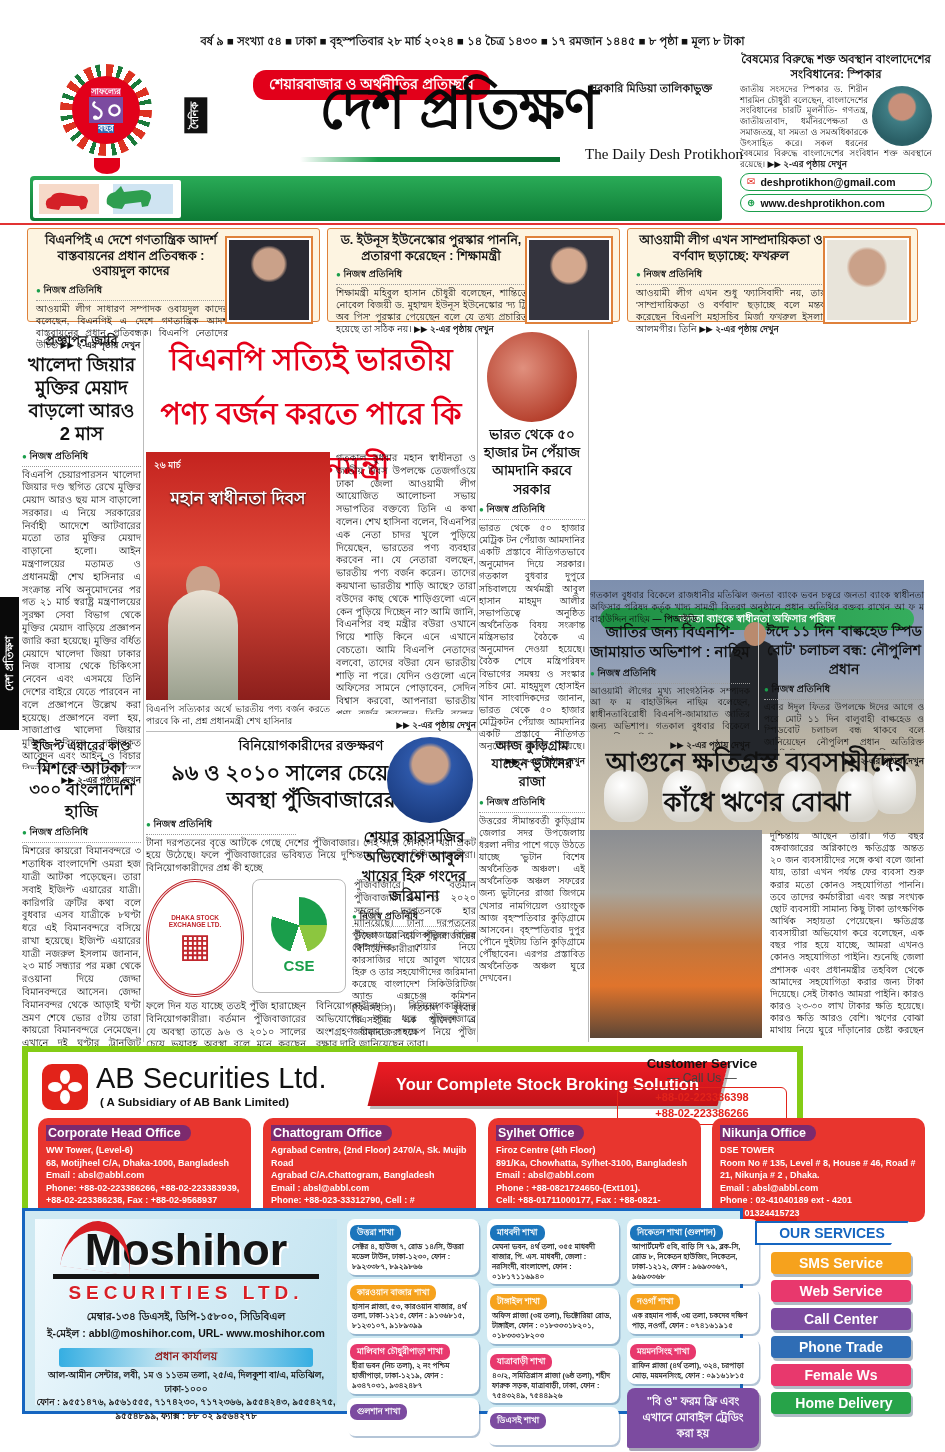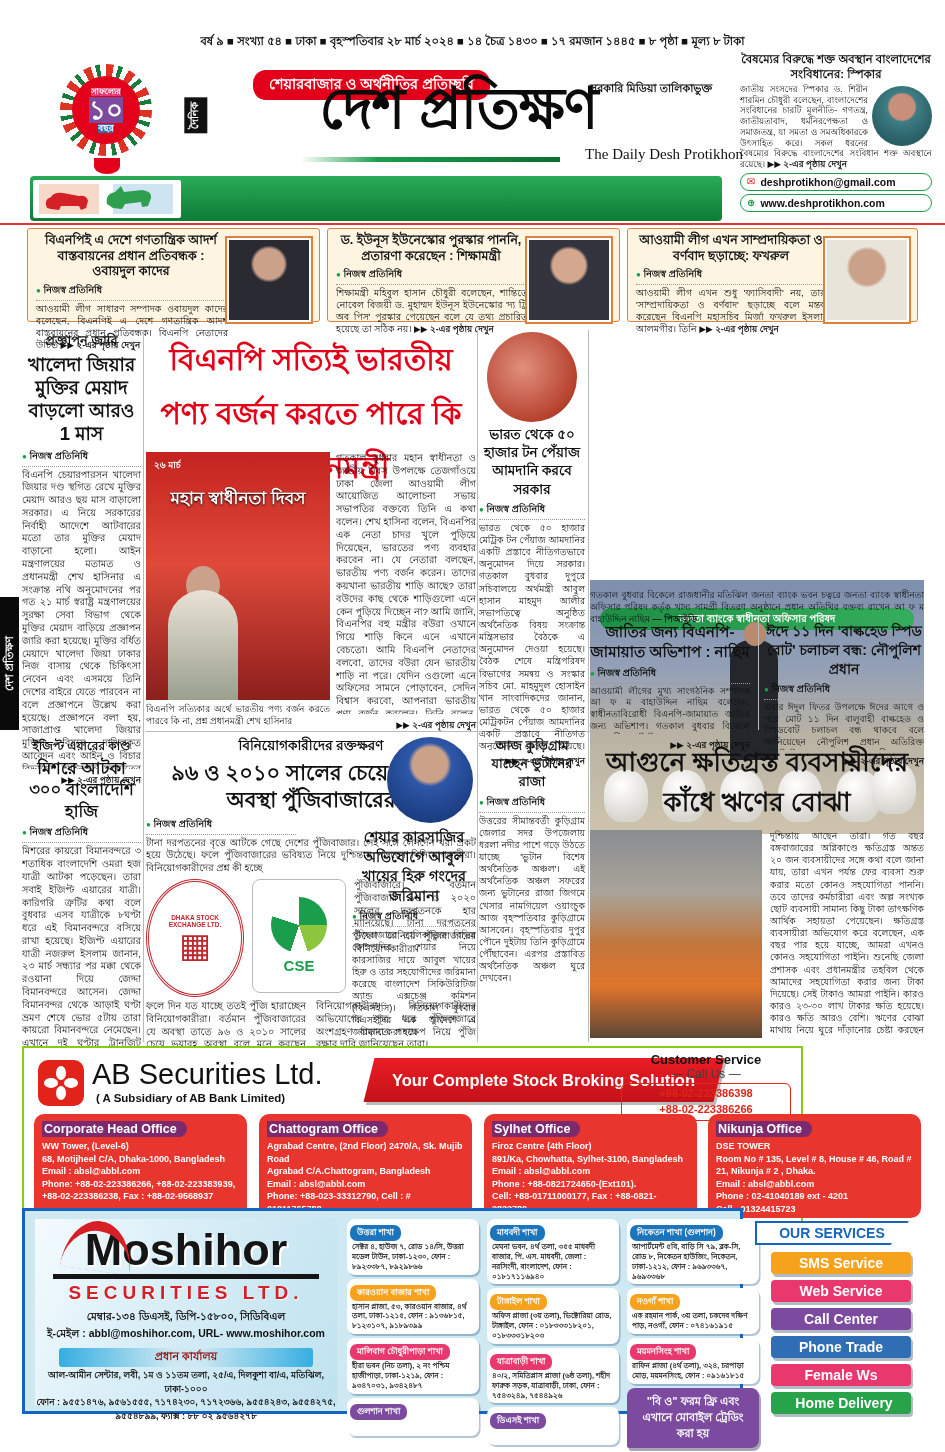--- a/index.html
+++ b/index.html
@@ -88,21 +88,21 @@
   .dse{width:92px;height:112px;border:3px double #c0262c;border-radius:50%;display:flex;flex-direction:column;
        align-items:center;justify-content:center;color:#c0262c;text-align:center;}
   .dse .ring{font-size:6.5px;font-weight:bold;width:70px;}
   .dse .grid{font-size:34px;line-height:1;}
   .cse{width:92px;height:112px;border:1px solid #bbb;border-radius:8px;background:#fff;
        display:flex;flex-direction:column;align-items:center;justify-content:center;}
   .cse .sw{width:56px;height:56px;border-radius:50%;
            background:conic-gradient(#1a9e4b 0 25%,#8cc63f 25% 45%,#fff 45% 55%,#1a9e4b 55% 80%,#fff 80%);}
   .cse .t{color:#1a9e4b;font-weight:900;font-size:15px;margin-top:4px;}
   
-  .abad{top:1046px;left:22px;width:781px;height:184px;border:2px solid #84cc16;background:#fff;box-sizing:border-box;}
+  .abad{top:1046px;left:22px;width:781px;height:184px;border:6px solid #84cc16;background:#fff;box-sizing:border-box;}
   .ab-logo{position:absolute;top:12px;left:14px;width:46px;height:46px;border-radius:10px;background:#e2231a;}
   .ab-logo svg{position:absolute;inset:6px;}
   .ab-name{position:absolute;top:10px;left:68px;font-size:29px;color:#111;}
   .ab-sub{position:absolute;top:44px;left:72px;font-size:11.5px;font-weight:bold;}
   .ab-banner{position:absolute;top:10px;left:345px;width:350px;height:44px;background:linear-gradient(180deg,#ec1c24,#c21218);
              transform:skewX(-14deg);box-shadow:3px 3px 0 #bbb;display:flex;align-items:center;justify-content:center;}
   .ab-banner span{transform:skewX(14deg);color:#fff;font-weight:bold;font-size:16.5px;}
   .ab-cs{position:absolute;top:4px;right:10px;width:170px;text-align:center;}
   .ab-cs .t1{font-size:13px;font-weight:bold;}
   .ab-cs .t2{color:#404040;font-weight:normal;font-size:12px;}
@@ -226,21 +226,21 @@
 
 <div class="a vr" style="left:143px;top:330px;height:712px;"></div>
 <div class="a vr" style="left:477px;top:330px;height:712px;"></div>
 <div class="a vr" style="left:588px;top:330px;height:712px;"></div>
 <div class="a hr" style="left:146px;top:731px;width:779px;"></div>
 
 <div class="a strip">দেশ প্রতিক্ষণ</div>
 
 <div class="a" style="left:22px;top:331px;width:119px;">
   <p class="kick" style="font-size:13px;margin:0;">প্রজ্ঞাপন জারি</p>
-  <h2 class="c" style="margin:1px 0;font-size:18.5px;line-height:1.25;">খালেদা জিয়ার মুক্তির মেয়াদ বাড়লো আরও 1 মাস</h2>
+  <h2 class="c" style="margin:1px 0;font-size:18.5px;line-height:1.25;">খালেদা জিয়ার মুক্তির মেয়াদ বাড়লো আরও 2 মাস</h2>
   <div class="byl"><span class="dot">●</span> <span>নিজস্ব প্রতিনিধি</span></div>
   <div class="bd of" style="height:300px;">বিএনপি চেয়ারপারসন খালেদা জিয়ার দণ্ড স্থগিত রেখে মুক্তির মেয়াদ আরও ছয় মাস বাড়ালো সরকার। এ নিয়ে সরকারের নির্বাহী আদেশে আটবারের মতো তার মুক্তির মেয়াদ বাড়ানো হলো। আইন মন্ত্রণালয়ের মতামত ও প্রধানমন্ত্রী শেখ হাসিনার এ সংক্রান্ত নথি অনুমোদনের পর গত ২১ মার্চ স্বরাষ্ট্র মন্ত্রণালয়ের সুরক্ষা সেবা বিভাগ থেকে মুক্তির মেয়াদ বাড়িয়ে প্রজ্ঞাপন জারি করা হয়েছে। মুক্তির বর্ধিত মেয়াদে খালেদা জিয়া ঢাকার নিজ বাসায় থেকে চিকিৎসা নেবেন এবং এসময়ে তিনি দেশের বাইরে যেতে পারবেন না বলে প্রজ্ঞাপনে উল্লেখ করা হয়েছে। প্রজ্ঞাপনে বলা হয়, সাজাপ্রাপ্ত খালেদা জিয়ার মুক্তির বিষয়ে দাখিলকৃত আবেদন এবং আইন ও বিচার বিভাগের আইনগত মতামতের আলোকে 'দ্য কোড অব ক্রিমিনাল প্রসিডিউর' এর ধারা-৪০১(১) এ দেওয়া ক্ষমতাবলে দুটি শর্তে (ঢাকায় নিজ বাসায় থেকে চিকিৎসা ও দেশের বাইরে যেতে পারবেন না) তার (খালেদা জিয়ার) দণ্ডাদেশ ২৪ মার্চ থেকে ৬</div>
   <div style="text-align:right;"><span class="jump"><span class="ar">▶▶</span> <span>২-এর পৃষ্ঠায় দেখুন</span></span></div>
 </div>
 
 <div class="a" style="left:22px;top:737px;width:119px;">
   <p class="kick" style="font-size:12px;margin:0;">ইজিপ্ট এয়ারের কাণ্ড</p>
   <h2 class="c" style="margin:1px 0;font-size:16.5px;line-height:1.3;">মিশরে আটকা ৩০০ বাংলাদেশি হাজি</h2>
   <div class="byl"><span class="dot">●</span> <span>নিজস্ব প্রতিনিধি</span></div>
   <div class="bd of" style="height:228px;">মিশরের কায়রো বিমানবন্দরে ৩ শতাধিক বাংলাদেশি ওমরা হজ যাত্রী আটকা পড়েছেন। তারা সবাই ইজিপ্ট এয়ারের যাত্রী। কারিগরি ত্রুটির কথা বলে বুধবার এসব যাত্রীকে ৮ঘণ্টা ধরে এই বিমানবন্দরে বসিয়ে রাখা হয়েছে। ইজিপ্ট এয়ারের যাত্রী নজরুল ইসলাম জানান, ২৩ মার্চ সন্ধ্যার পর মক্কা থেকে রওয়ানা দিয়ে জেদ্দা বিমানবন্দরে আসেন। জেদ্দা বিমানবন্দর থেকে আড়াই ঘণ্টা ভ্রমণ শেষে ভোর ৫টায় তারা কায়রো বিমানবন্দরে নেমেছেন। এখানে দুই ঘণ্টার ট্রানজিট ছিল। সে অনুযায়ী সকাল ৭টায় ফ্লাইট ছাড়ার কথা। অথচ প্রায় ৮ ঘণ্টা হয়ে গিয়েছে উড়োজাহাজ ছাড়েনি। কায়রো বিমানবন্দরে আটকে আছে বাংলাদেশি ওমরা যাত্রীরা। উড়োজাহাজ কেন ছাড়ছে না জানতে চাইলে ইজিপ্ট এয়ারের পক্ষ থেকে বলা হয়েছে, যান্ত্রিক ত্রুটির</div>

